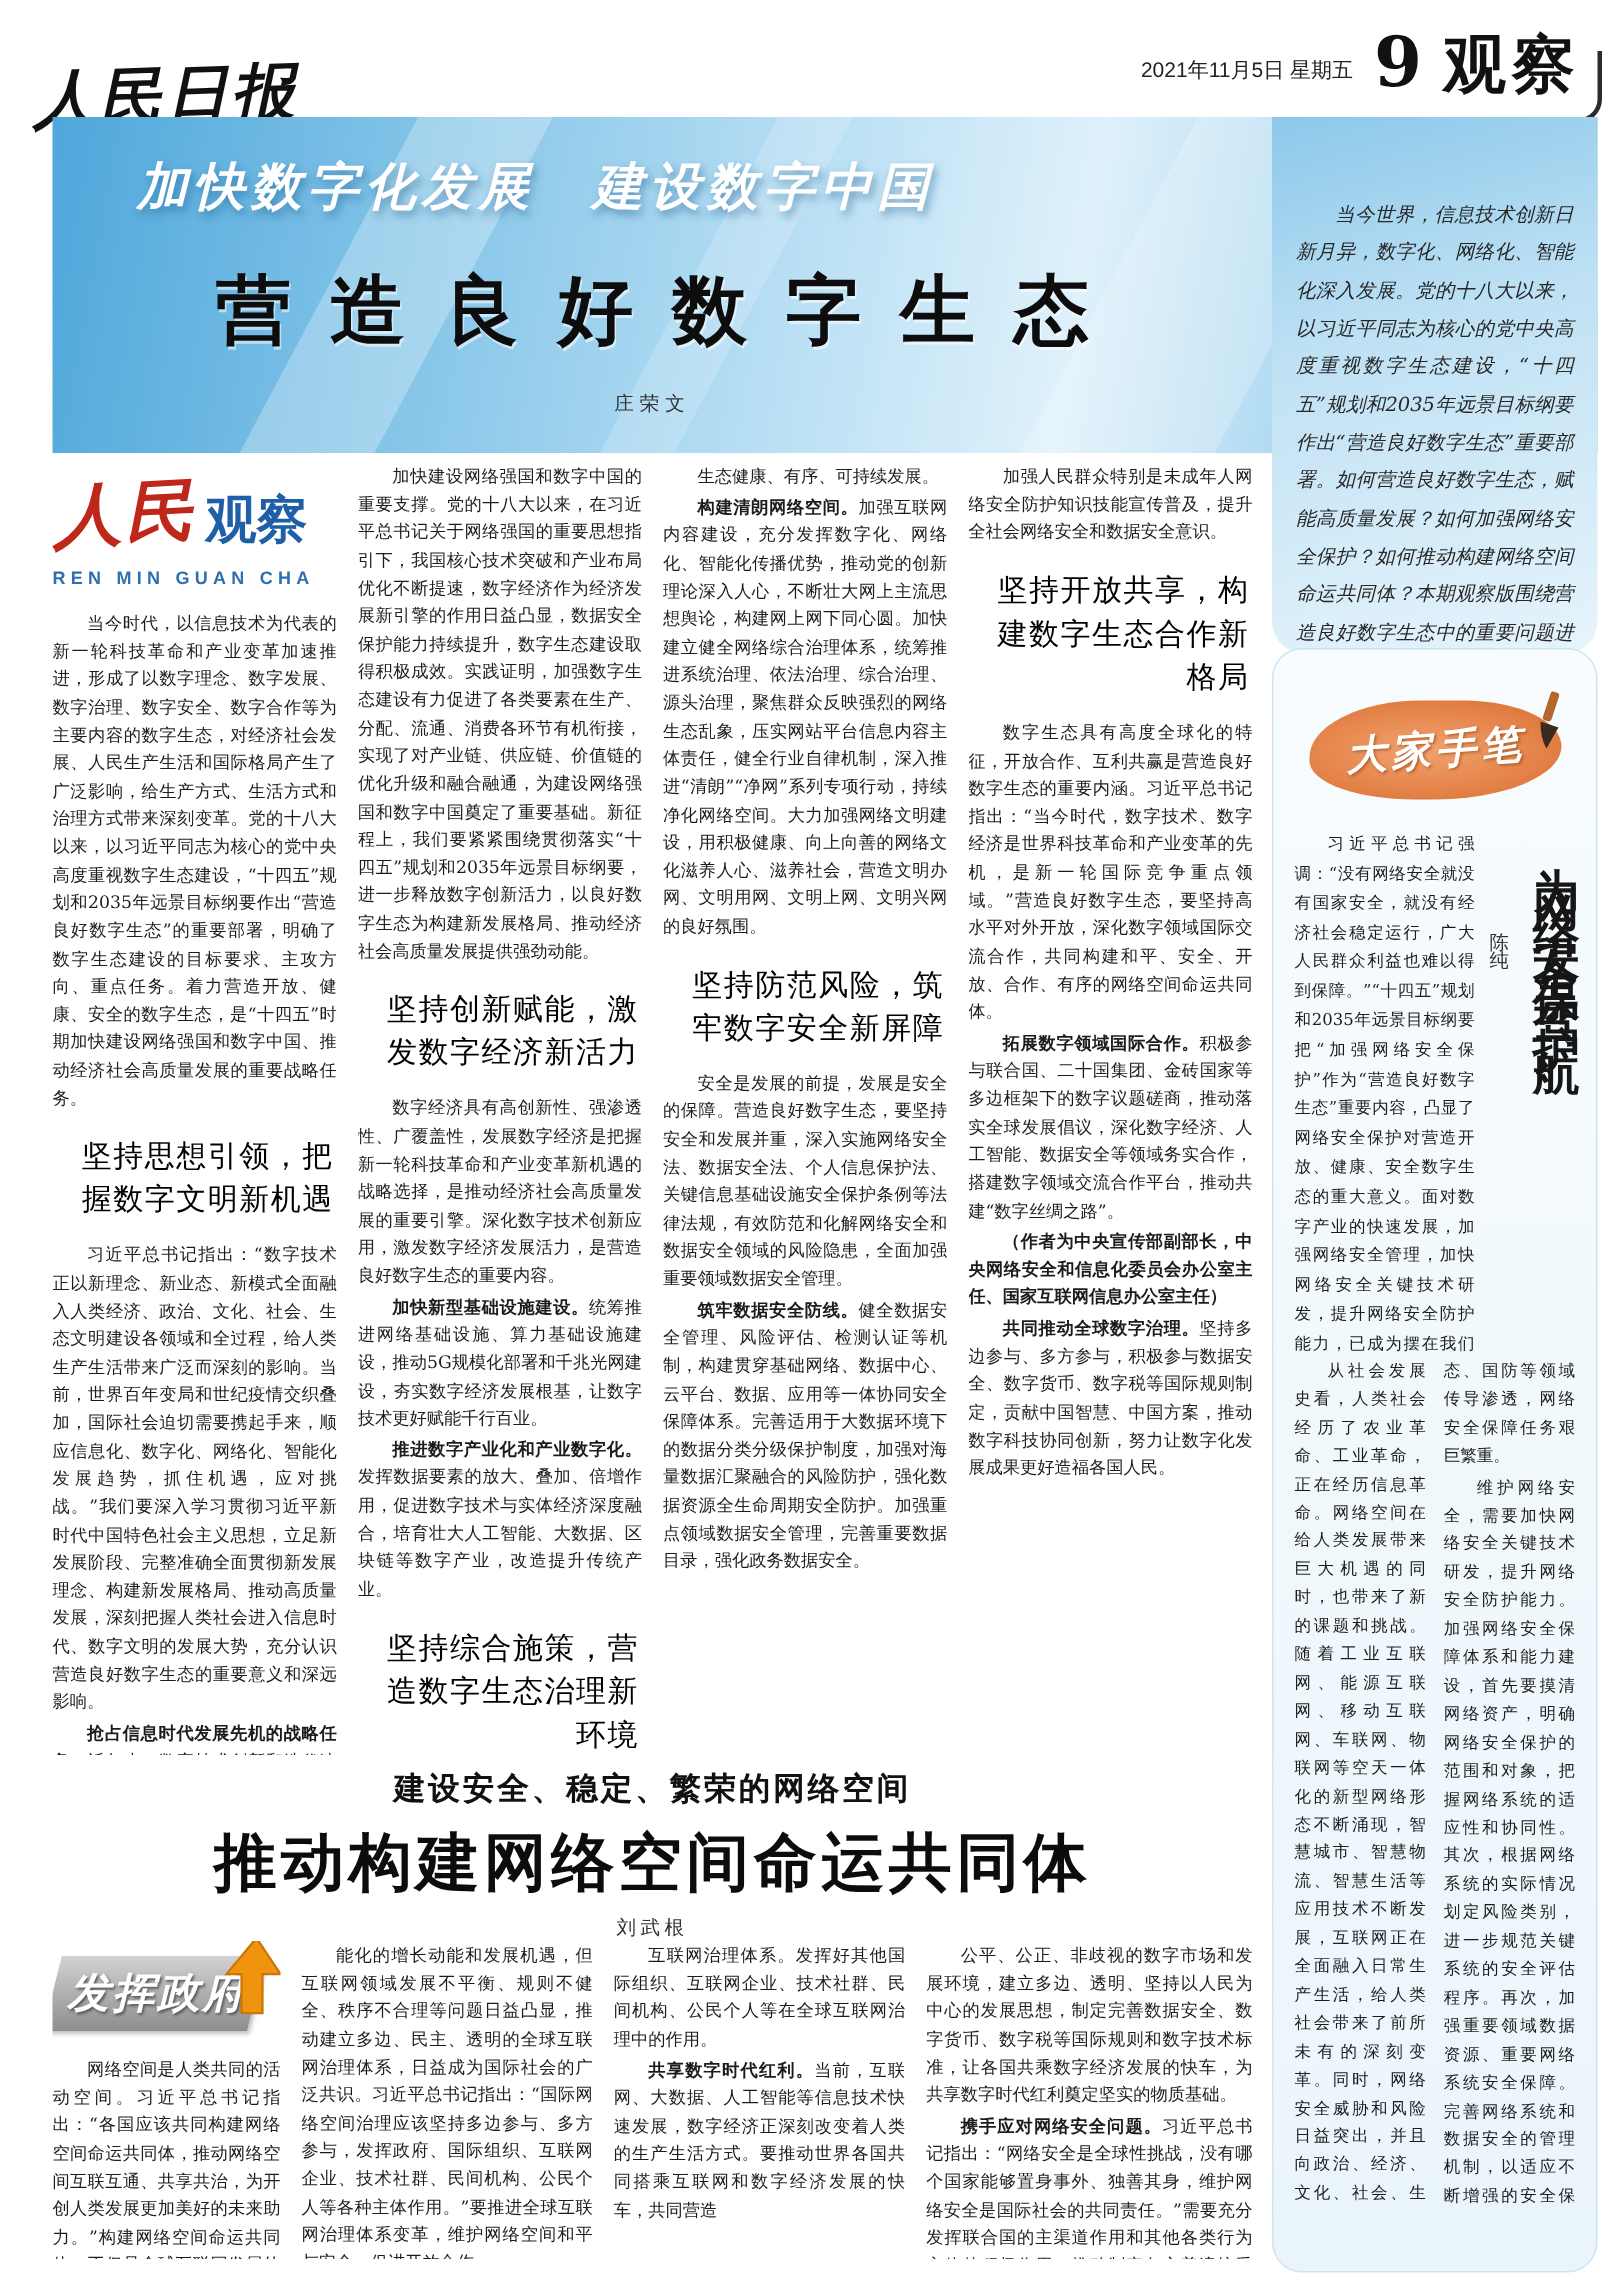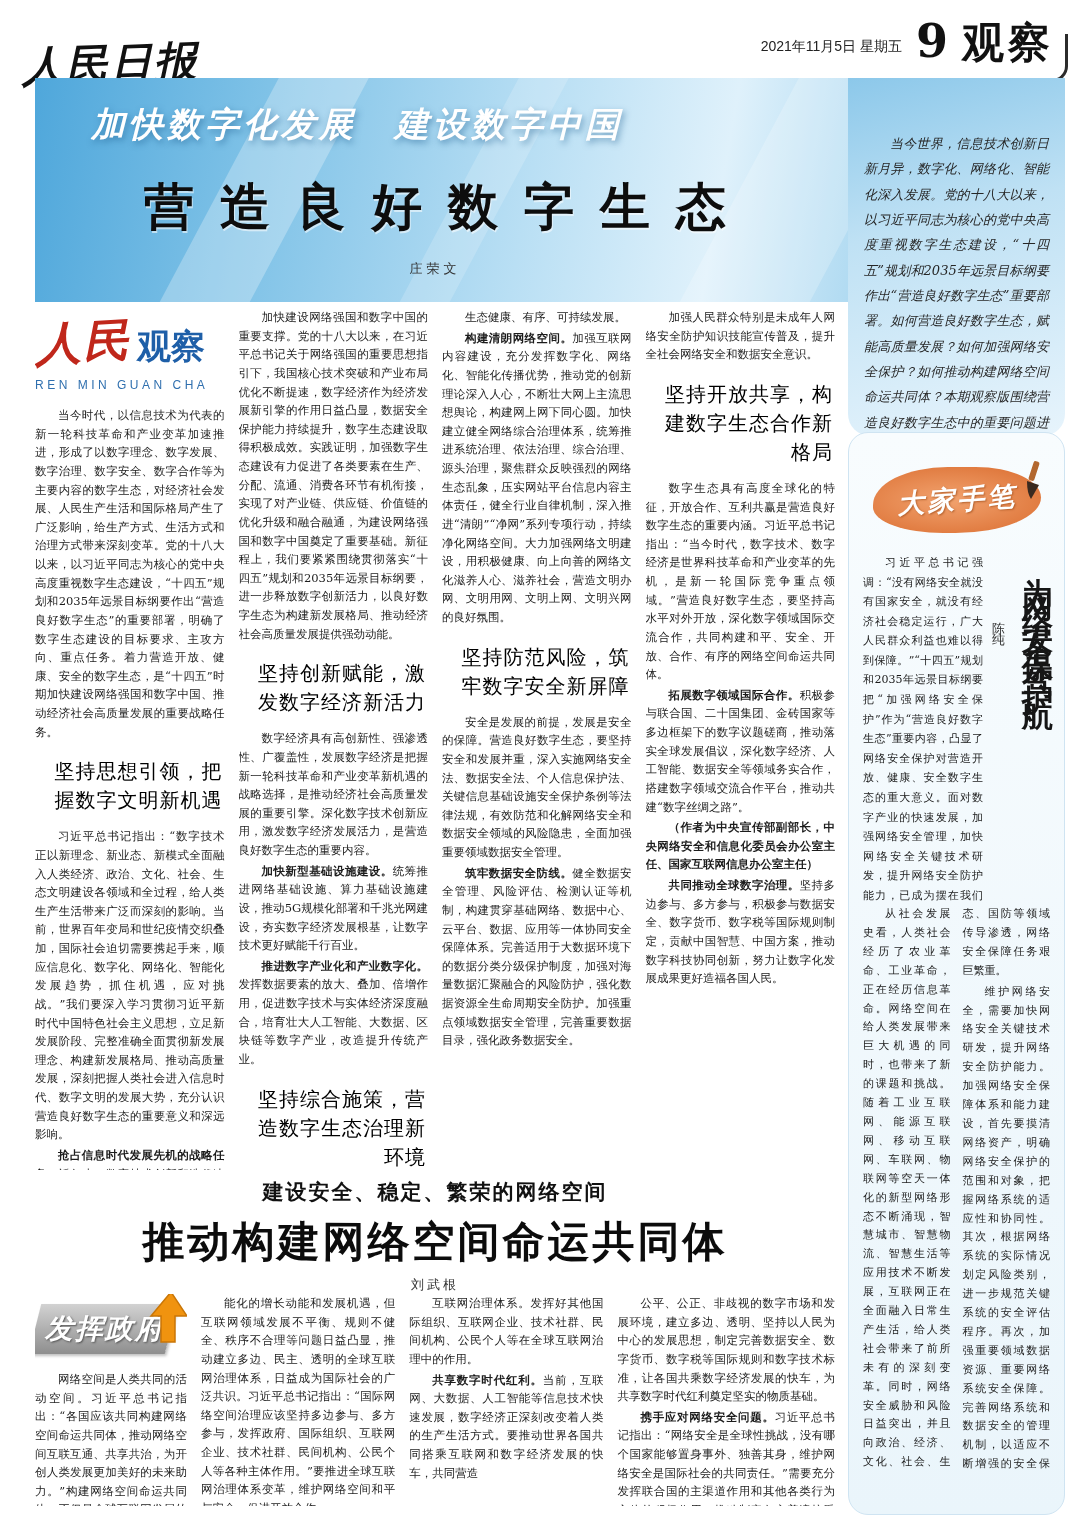--- a/index.html
+++ b/index.html
@@ -73,21 +73,21 @@
   .col-h {
     font-family:"Liberation Sans",sans-serif; font-weight:400; font-size:20px;
     line-height:1.45; text-align:right; letter-spacing:1px; color:#000;
     margin:16px 2px 12px 2px;
   }
   
   .rmgc-logo { margin:4px 0 14px 0; }
   .rmgc-row { display:flex; align-items:baseline; }
   .rmgc-red  { font-family:"DejaVu Serif",serif; font-style:italic; font-weight:900; font-size:46px; color:#c0271b; letter-spacing:2px; transform:rotate(-3deg); }
   .rmgc-blue { font-family:"Liberation Sans",sans-serif; font-weight:900; font-size:34px; color:#1e5fa8; margin-left:6px; }
-  .rmgc-latin{ font-family:"Liberation Sans",sans-serif; font-weight:400; font-size:12px; color:#2f6fae; letter-spacing:3.5px; margin-top:4px; }
+  .rmgc-latin{ font-family:"Liberation Sans",sans-serif; font-weight:700; font-size:12px; color:#2f6fae; letter-spacing:3.5px; margin-top:4px; }
   
   .sidebar {
     position:absolute; left:848px; top:432px; width:217px; height:1083px;
     background:linear-gradient(180deg,#f8fcfe 0%,#eaf5fb 100%);
     border:1px solid #cfe4f2; border-radius:20px; overflow:hidden;
     padding:8px 8px 10px 8px;
   }
   .djsb-logo {
     position:relative; width:168px; height:66px; margin:26px auto 18px auto;
     background:radial-gradient(ellipse at 45% 50%, #f2a36f 0%, #e07a3f 75%, #d96f33 100%);

